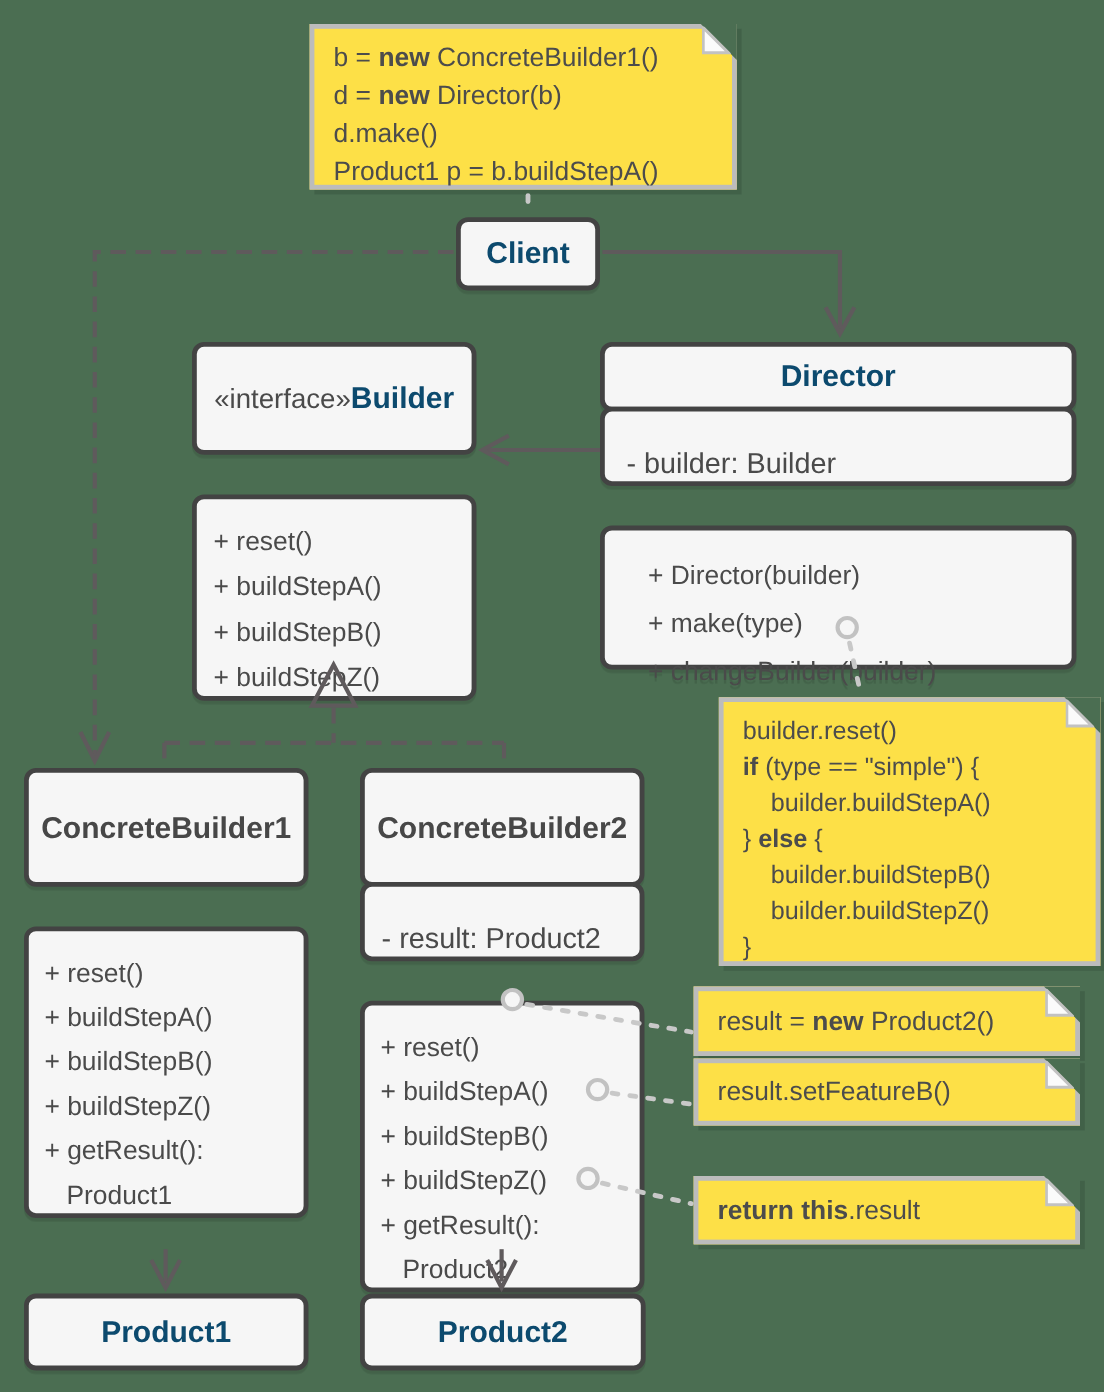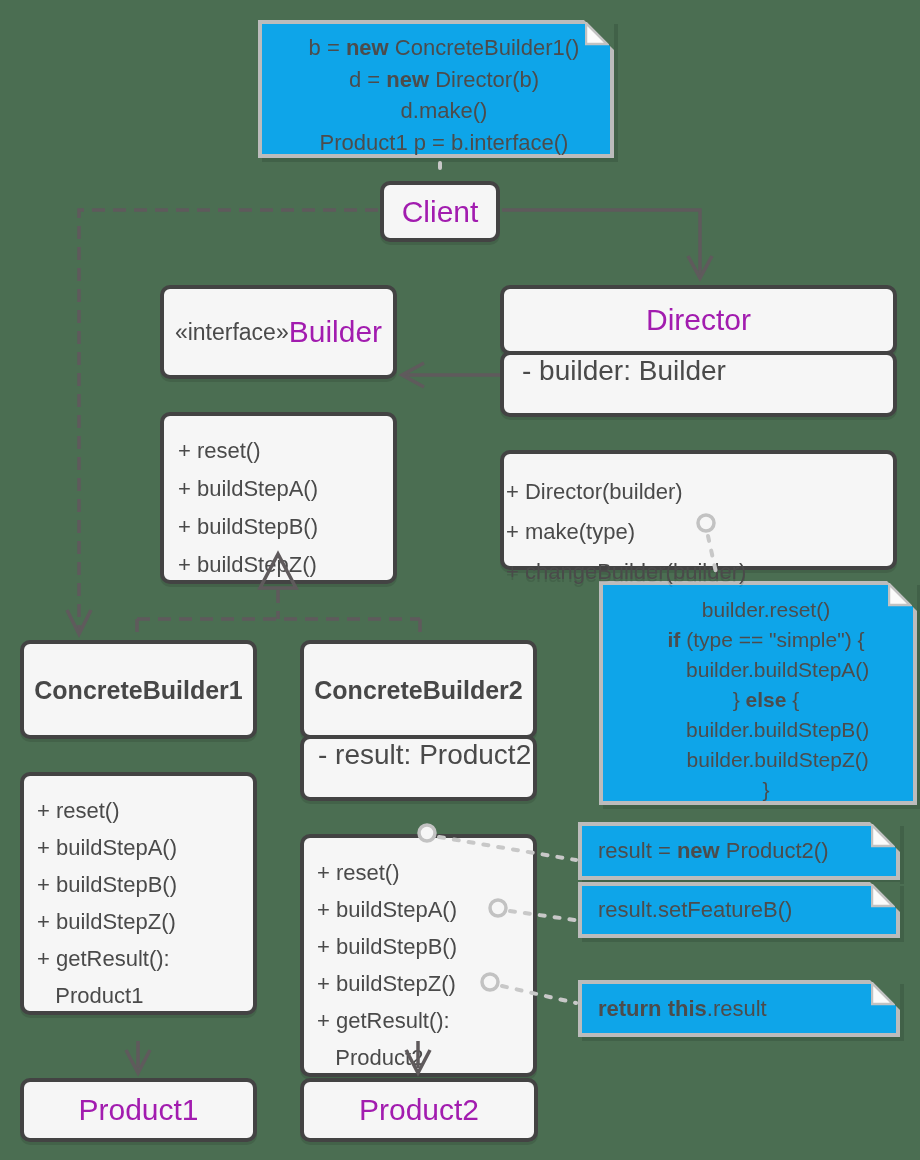--- a/index.html
+++ b/index.html
@@ -10,55 +10,54 @@
     color:#4a4a4a;
   }
   
   .uml-class{position:absolute;filter:drop-shadow(0 3px 0 rgba(0,0,0,0.10));}
   .cmp{
     box-sizing:border-box;background:#f6f6f6;border:4px solid #434343;
     border-radius:10px;margin-top:-4px;position:relative;
   }
   .cmp:first-child{margin-top:0;}
   .hdr{display:flex;align-items:center;justify-content:center;text-align:center;}
-  .title{font-weight:normal;font-size:30px;color:#a21caf;}
+  .title{font-weight:bold;font-size:25px;color:#0c4a6e;}
   .stereo{font-size:23px;color:#4a4a4a;}
   .hdr .tline{line-height:38px;font-weight:bold;font-size:25px;color:#474747;}
   .members{font-size:22px;margin-top:33px;}
   .members .tline{white-space:pre;}
-  .fieldrow{display:flex;align-items:flex-start;font-size:28px;}
+  .fieldrow{display:flex;align-items:flex-end;font-size:24px;}
   .single{display:flex;align-items:center;justify-content:center;}
   .tline span.b{font-weight:bold;}
 
   
   #client{left:380px;top:181px;width:120px;}
   #client .cmp{height:61px;}
   #builder{left:160px;top:285px;width:237px;}
   #builder .hdr{height:94px;}
   #builder .members{height:172px;padding:16px 0 0 14px;line-height:38px;}
   #director{left:500px;top:285px;width:397px;}
-  #director .hdr{height:70px;}
+  #director .hdr{height:58px;}
   #director .fieldrow{height:66px;padding-left:18px;}
-  #director .members{height:120px;padding:18px 0 0 2px;line-height:40px;}
+  #director .members{height:120px;padding:18px 0 0 36px;line-height:40px;}
   #cb1,#cb2{top:640px;width:237px;}
   #cb1{left:20px;}
   #cb2{left:300px;}
   .cbhdr{height:99px;}
   .cbfield{height:66px;padding-left:14px;}
   .cbmethods{height:243px;padding:16px 0 0 13px;line-height:37px;}
   #product1{left:20px;top:1078px;width:237px;}
   #product2{left:300px;top:1078px;width:238px;}
   #product1 .cmp,#product2 .cmp{height:64px;}
 
   
   .note{
-    position:absolute;box-sizing:border-box;background:#0ea5e9;
+    position:absolute;box-sizing:border-box;background:#fde047;
     border:4px solid #bcbcbc;color:#4c4c4c;
     box-shadow:4px 4px 0 rgba(20,40,25,0.18);
-    text-align:center;
   }
   .note .cut{
     position:absolute;top:-4px;right:-4px;width:0;height:0;
     border-top:30px solid #4b6e52;border-left:30px solid transparent;
   }
   .note .fold{position:absolute;top:-2px;right:1px;}
   .codelines .tline{white-space:pre;}
   #client-note{left:258px;top:20px;width:356px;height:138px;font-size:22px;}
   #client-note .codelines{padding:8px 0 0 16px;line-height:31.5px;}
   #make-note{left:580px;top:581px;width:318px;height:224px;font-size:21px;margin-left:19px;}
@@ -80,21 +79,21 @@
 
 <div class="note" id="client-note">
   <div class="cut"></div>
   <svg class="fold" width="24" height="24">
     <path d="M1,1 L22,22 L1,22 Z" fill="#fbfbfb" stroke="#c2c2c2" stroke-width="2.5"></path>
   </svg>
   <div class="codelines">
       <div class="tline"><span>b = </span><span class="b">new</span><span> ConcreteBuilder1()</span></div>
       <div class="tline"><span>d = </span><span class="b">new</span><span> Director(b)</span></div>
       <div class="tline"><span>d.make()</span></div>
-      <div class="tline"><span>Product1 p = b.interface()</span></div>
+      <div class="tline"><span>Product1 p = b.buildStepA()</span></div>
     </div>
 </div>
 
 <div class="note" id="make-note">
   <div class="cut"></div>
   <svg class="fold" width="24" height="24">
     <path d="M1,1 L22,22 L1,22 Z" fill="#fbfbfb" stroke="#c2c2c2" stroke-width="2.5"></path>
   </svg>
   <div class="codelines">
       <div class="tline"><span>builder.reset()</span></div>

